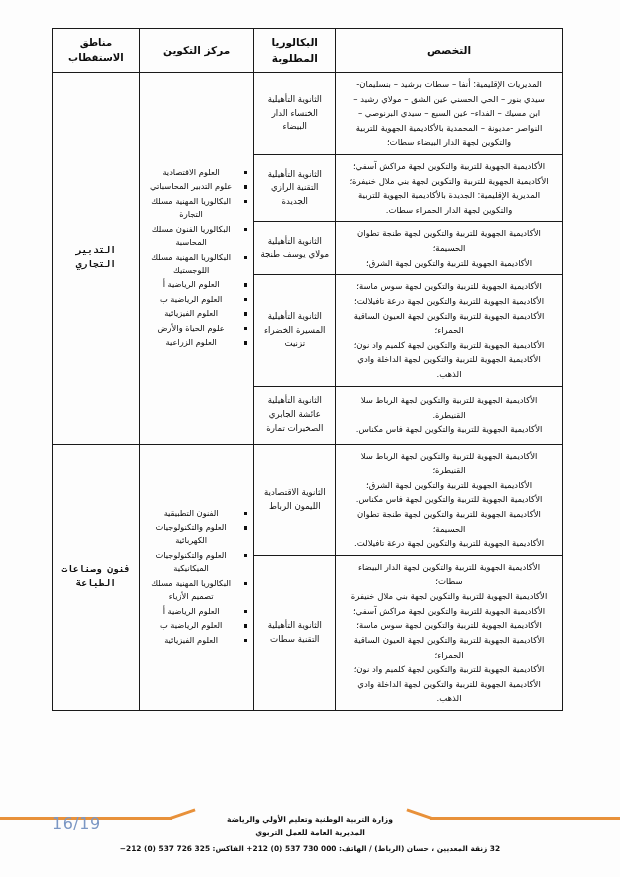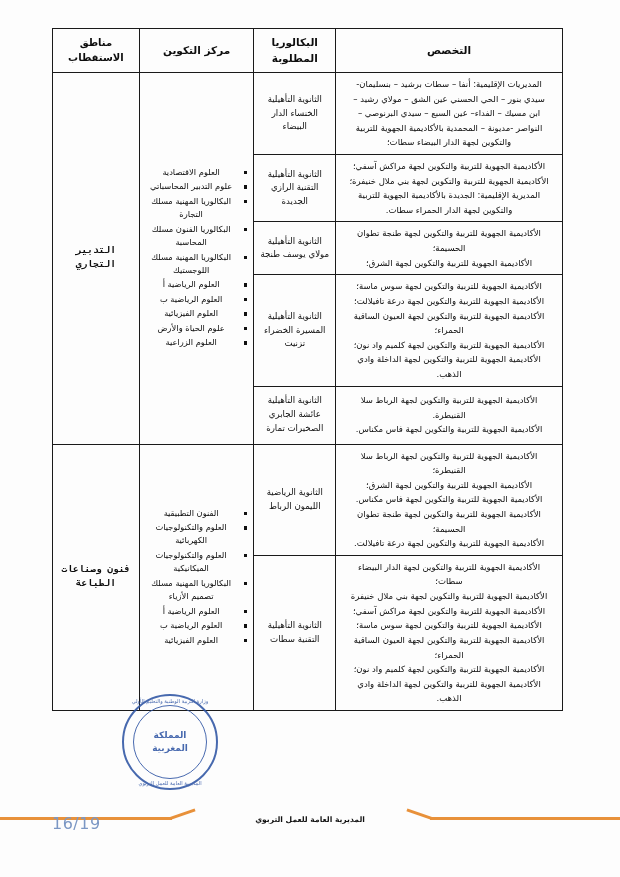--- a/index.html
+++ b/index.html
@@ -274,21 +274,21 @@
         <tr>
           <td class="spec">
             <span class="line">الأكاديمية الجهوية للتربية والتكوين لجهة الرباط سلا</span>
             <span class="line">القنيطرة؛</span>
             <span class="line">الأكاديمية الجهوية للتربية والتكوين لجهة الشرق؛</span>
             <span class="line">الأكاديمية الجهوية للتربية والتكوين لجهة فاس مكناس.</span>
             <span class="line">الأكاديمية الجهوية للتربية والتكوين لجهة طنجة تطوان</span>
             <span class="line">الحسيمة؛</span>
             <span class="line">الأكاديمية الجهوية للتربية والتكوين لجهة درعة تافيلالت.</span>
           </td>
-          <td class="bac">الثانوية الرياضية الليمون الرباط</td>
+          <td class="bac">الثانوية الاقتصادية الليمون الرباط</td>
           <td class="center-cell" rowspan="2">
             <ul>
               <li>الفنون التطبيقية</li>
               <li>العلوم والتكنولوجيات الكهربائية</li>
               <li>العلوم والتكنولوجيات الميكانيكية</li>
               <li>البكالوريا المهنية مسلك تصميم الأزياء</li>
               <li>العلوم الرياضية أ</li>
               <li>العلوم الرياضية ب</li>
               <li>العلوم الفيزيائية</li>
             </ul>
@@ -309,33 +309,25 @@
             <span class="line">الأكاديمية الجهوية للتربية والتكوين لجهة الداخلة وادي</span>
             <span class="line">الذهب.</span>
           </td>
           <td class="bac">الثانوية التأهيلية التقنية سطات</td>
         </tr>
 
       </tbody>
     </table>
   </div>
 
-  <div id="stamp">
-    <div class="ring"></div>
-    <div class="ring2"></div>
-    <div class="arc arc-top">وزارة التربية الوطنية والتعليم الأولي</div>
-    <div class="arc arc-bot">المديرية العامة للعمل التربوي</div>
-    <div class="core">
-      <span>المملكة</span>
-      <span>المغربية</span>
-    </div>
-  </div>
 
   <div id="footer">
     <div class="rule rule-r"></div>
     <div class="rule rule-l"></div>
     <div id="page-no">16/19</div>
     <div id="footer-text">
+      <div class="f-line1">وزارة التربية الوطنية وتعليم الأولي والرياضة</div>
       <div class="f-line2">المديرية العامة للعمل التربوي</div>
+      <div class="f-line3">32 زنقة المعديين ، حسان  (الرباط) / الهاتف: 000 730 537 (0) 212+  الفاكس: 325 726 537 (0) 212−</div>
     </div>
   </div>
 
 </div>
 
 </body></html>

